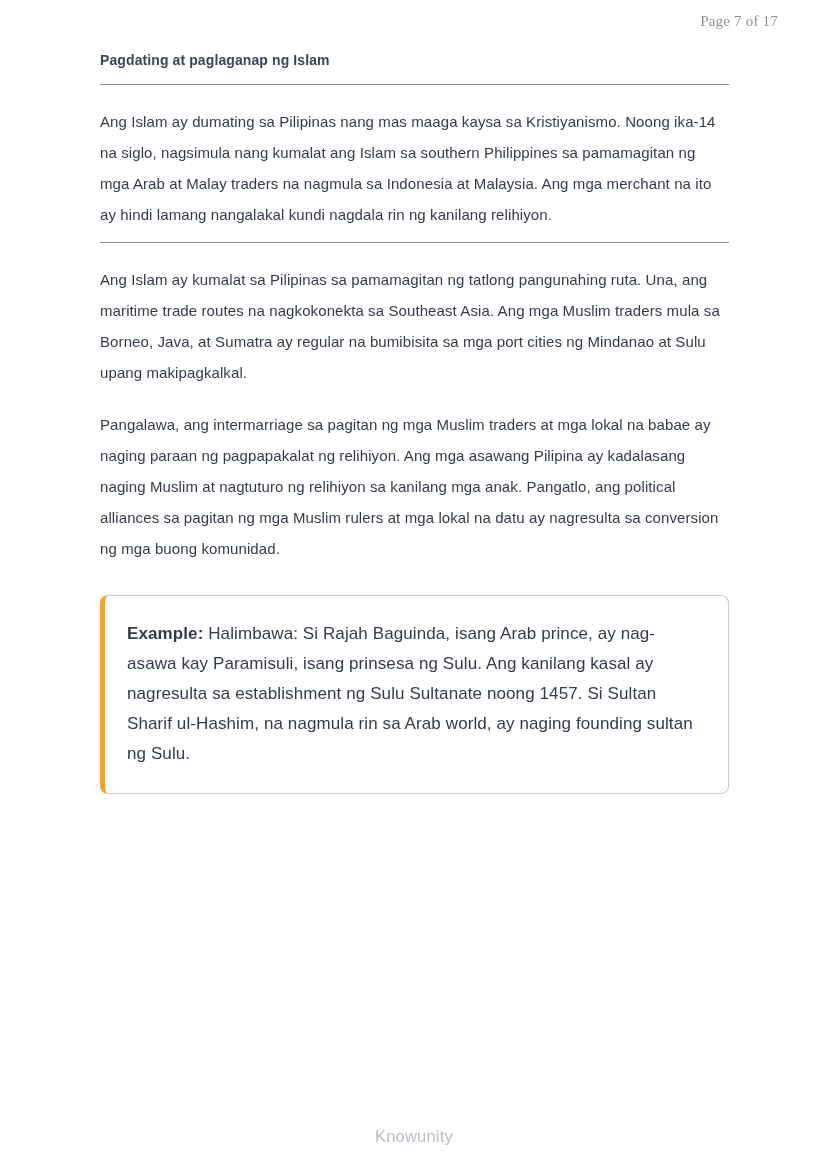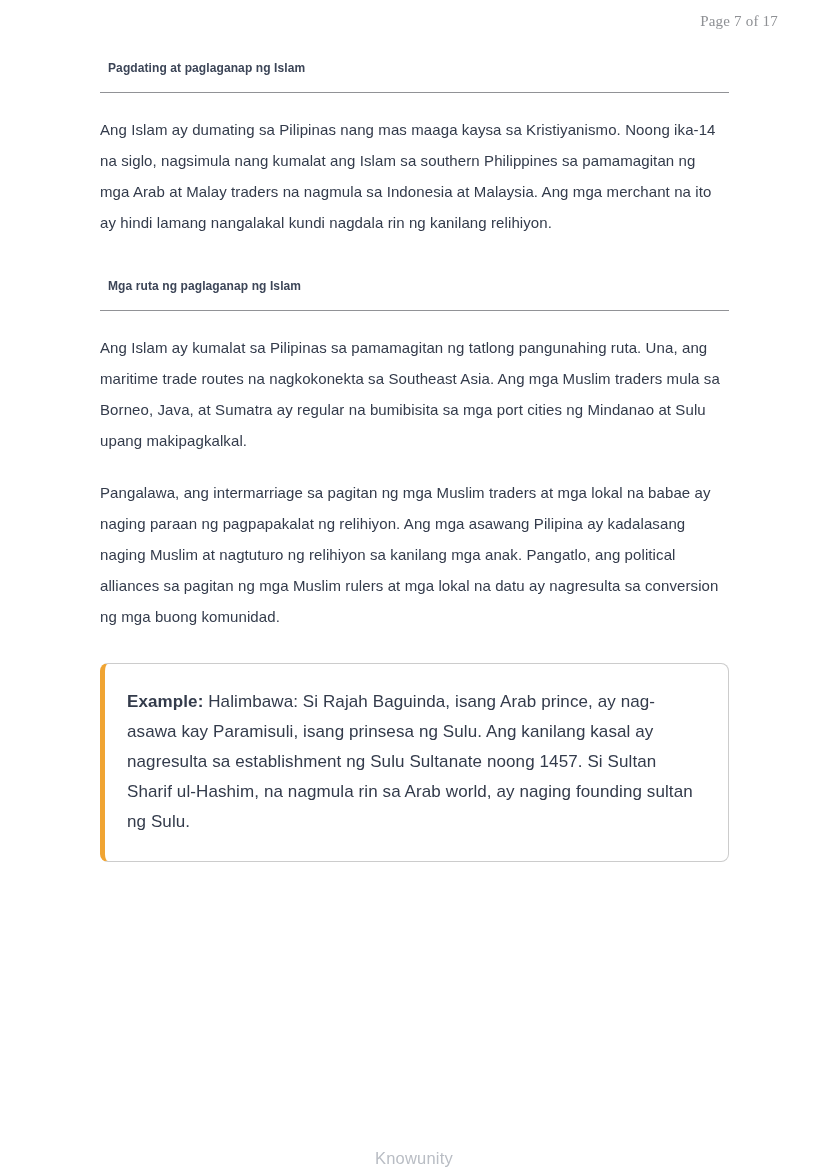--- a/index.html
+++ b/index.html
@@ -21,24 +21,24 @@
     color: #8e9094;
     letter-spacing: 0.2px;
   }
   .content {
     position: absolute;
     top: 48px;
     left: 100px;
     width: 629px;
   }
   h2.section-heading {
-    font-size: 12px;
+    font-size: 14px;
     font-weight: bold;
     color: #3c4557;
-    margin: 8px;
+    margin: 0;
     letter-spacing: 0.1px;
     line-height: 24px;
   }
   h2.section-heading.second {
     margin-top: 36px;
   }
   hr.heading-rule {
     border: none;
     border-top: 1.5px solid #919296;
     margin: 12px 0 7px 0;
@@ -63,21 +63,21 @@
     font-size: 17px;
     line-height: 30px;
     color: #333b4b;
     letter-spacing: 0.1px;
   }
   .example-box .example-label {
     font-weight: bold;
   }
   .footer-brand {
     position: absolute;
-    bottom: 3px;
+    bottom: 25px;
     left: 0;
     width: 100%;
     text-align: center;
     font-size: 16.5px;
     color: #b9bdc4;
     letter-spacing: 0.2px;
   }
 </style>
 </head>
 <body>
@@ -87,21 +87,20 @@
   <div class="page-number">Page 7 of 17</div>
 
   <div class="content">
 
     <h2 class="section-heading">Pagdating at paglaganap ng Islam</h2>
     <hr class="heading-rule">
 
     <p class="body-paragraph">Ang Islam ay dumating sa Pilipinas nang mas maaga kaysa sa Kristiyanismo. Noong ika-14 na siglo, nagsimula nang kumalat ang Islam sa southern Philippines sa pamamagitan ng mga Arab at Malay traders na nagmula sa Indonesia at Malaysia. Ang mga merchant na ito ay hindi lamang nangalakal kundi nagdala rin ng kanilang relihiyon.</p>
 
 
-    <h2 class="section-heading second">Mga ruta ng paglaganap ng Islam</h2>
     <hr class="heading-rule">
 
     <p class="body-paragraph">Ang Islam ay kumalat sa Pilipinas sa pamamagitan ng tatlong pangunahing ruta. Una, ang maritime trade routes na nagkokonekta sa Southeast Asia. Ang mga Muslim traders mula sa Borneo, Java, at Sumatra ay regular na bumibisita sa mga port cities ng Mindanao at Sulu upang makipagkalkal.</p>
 
     <p class="body-paragraph">Pangalawa, ang intermarriage sa pagitan ng mga Muslim traders at mga lokal na babae ay naging paraan ng pagpapakalat ng relihiyon. Ang mga asawang Pilipina ay kadalasang naging Muslim at nagtuturo ng relihiyon sa kanilang mga anak. Pangatlo, ang political alliances sa pagitan ng mga Muslim rulers at mga lokal na datu ay nagresulta sa conversion ng mga buong komunidad.</p>
 
     <div class="example-box">
       <p><span class="example-label">Example:</span><span> Halimbawa: Si Rajah Baguinda, isang Arab prince, ay nag-asawa kay Paramisuli, isang prinsesa ng Sulu. Ang kanilang kasal ay nagresulta sa establishment ng Sulu Sultanate noong 1457. Si Sultan Sharif ul-Hashim, na nagmula rin sa Arab world, ay naging founding sultan ng Sulu.</span></p>
     </div>
 

